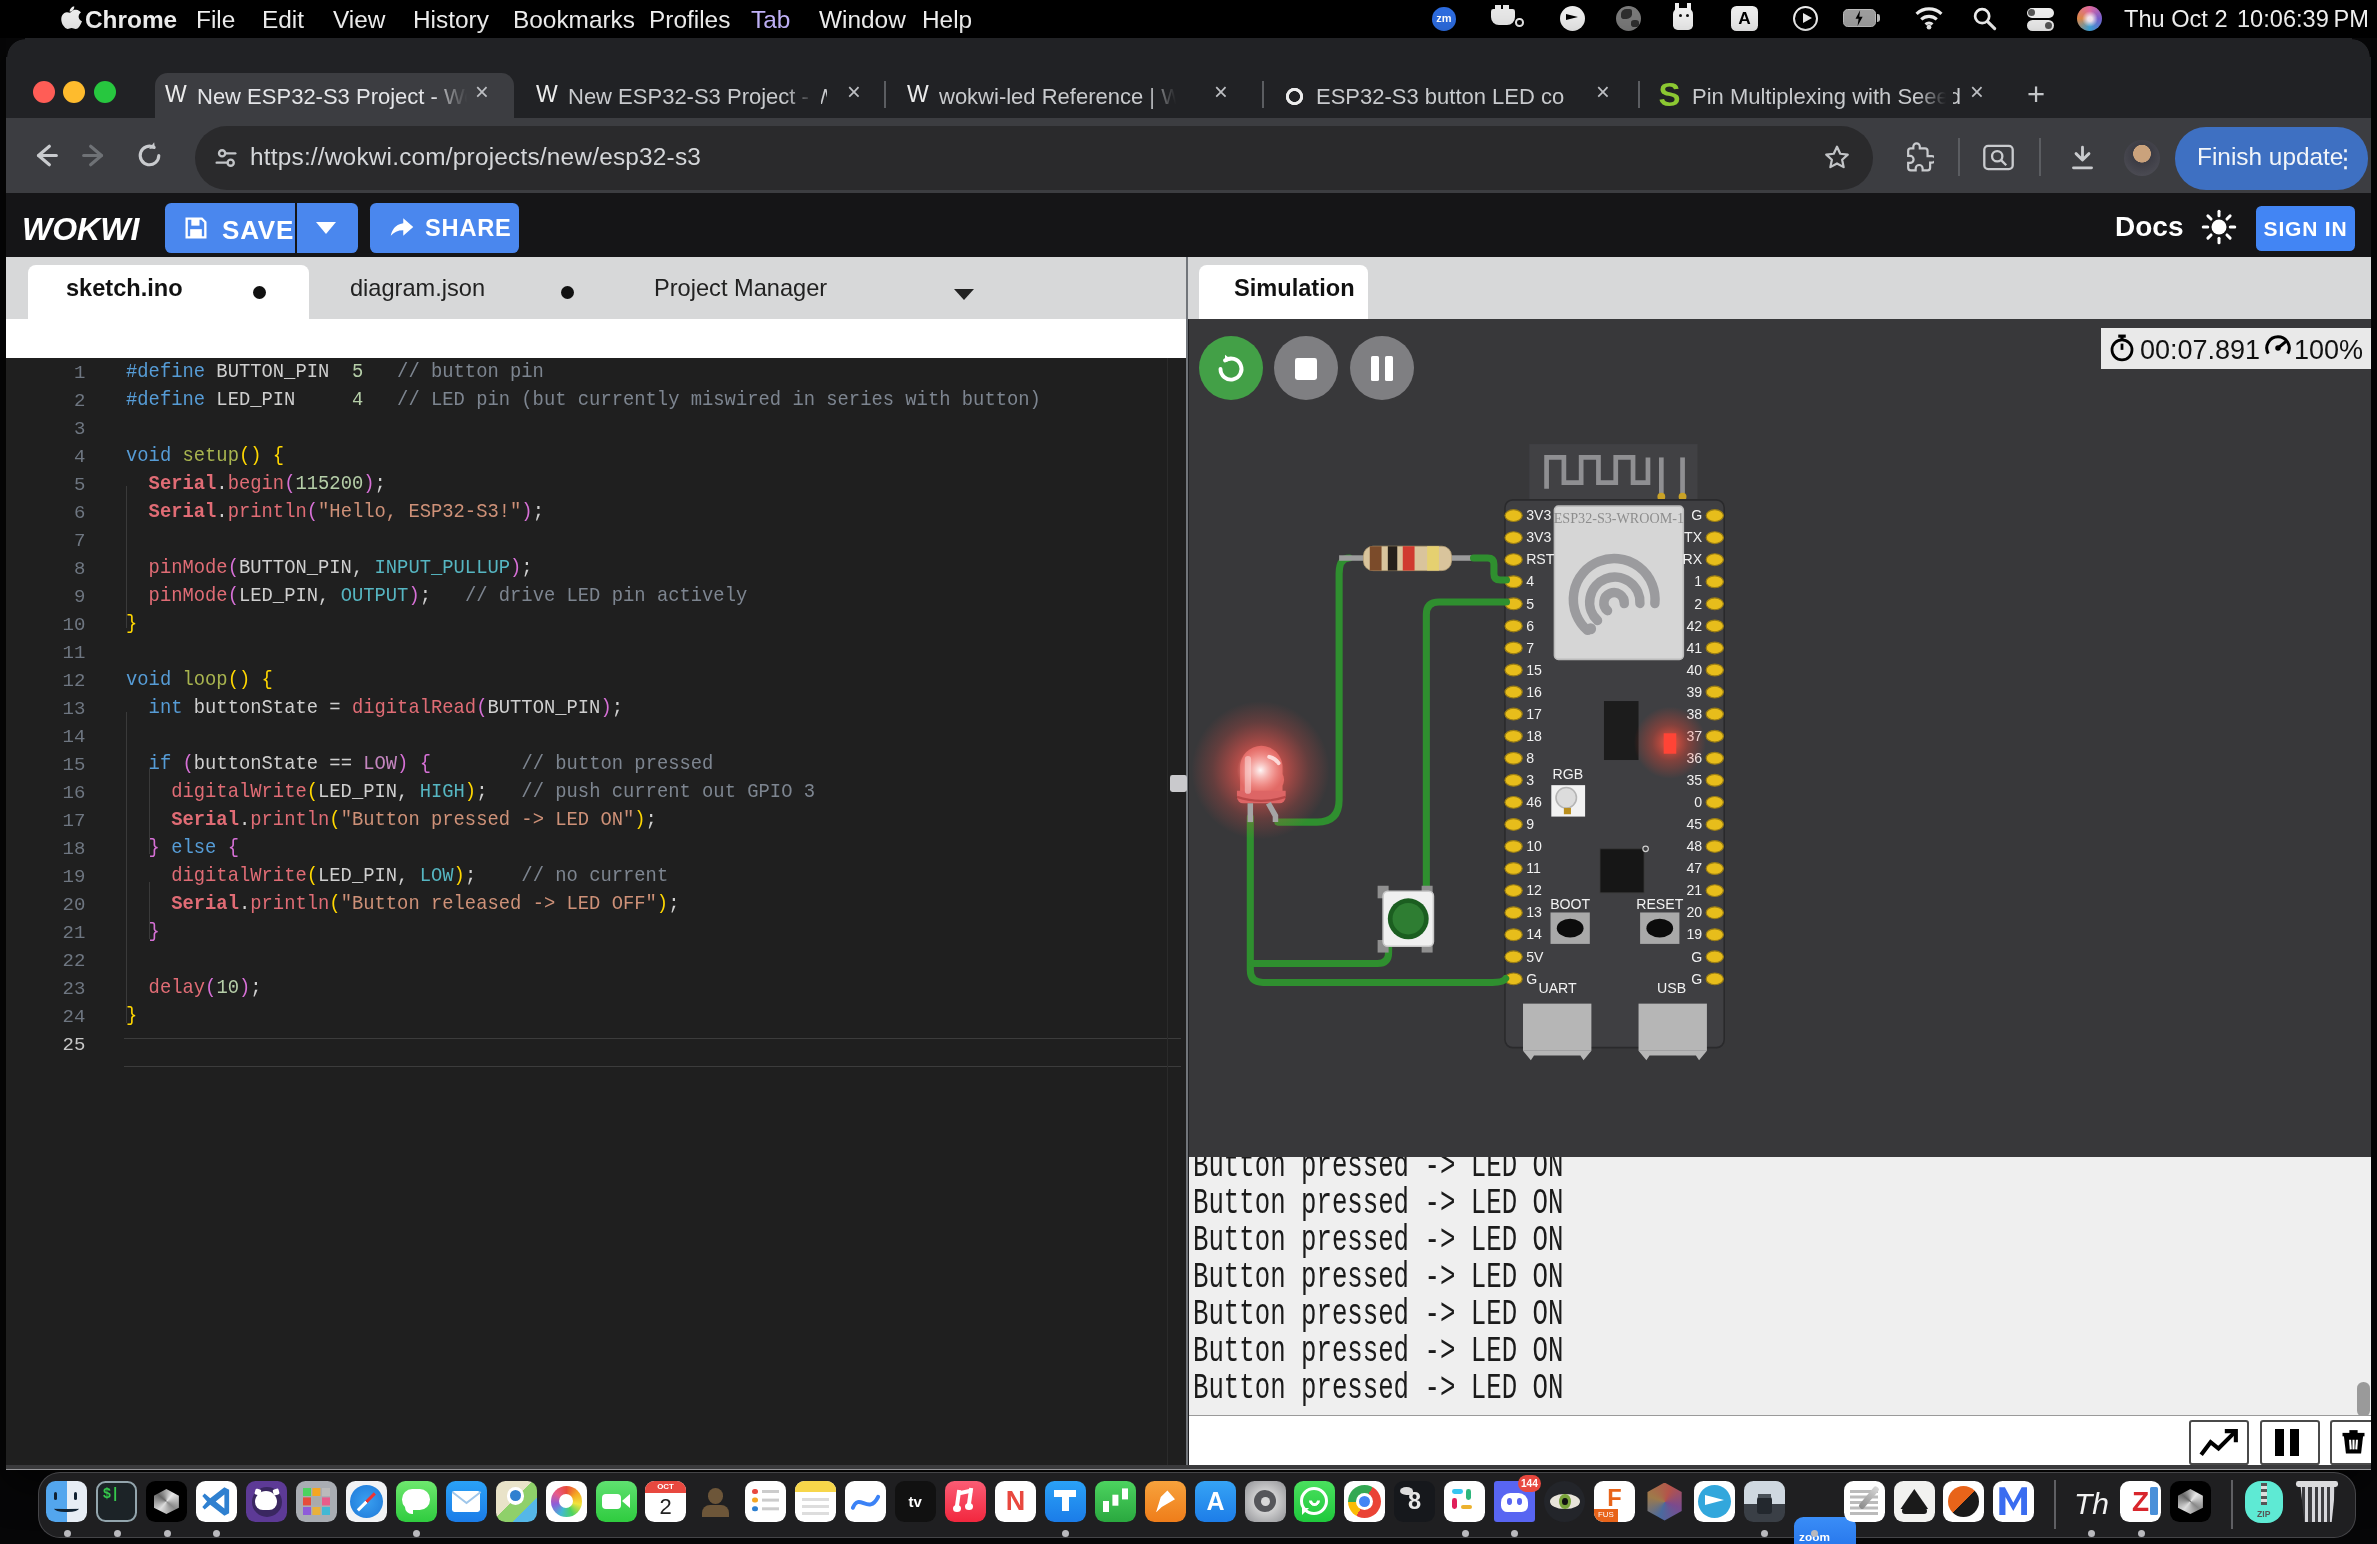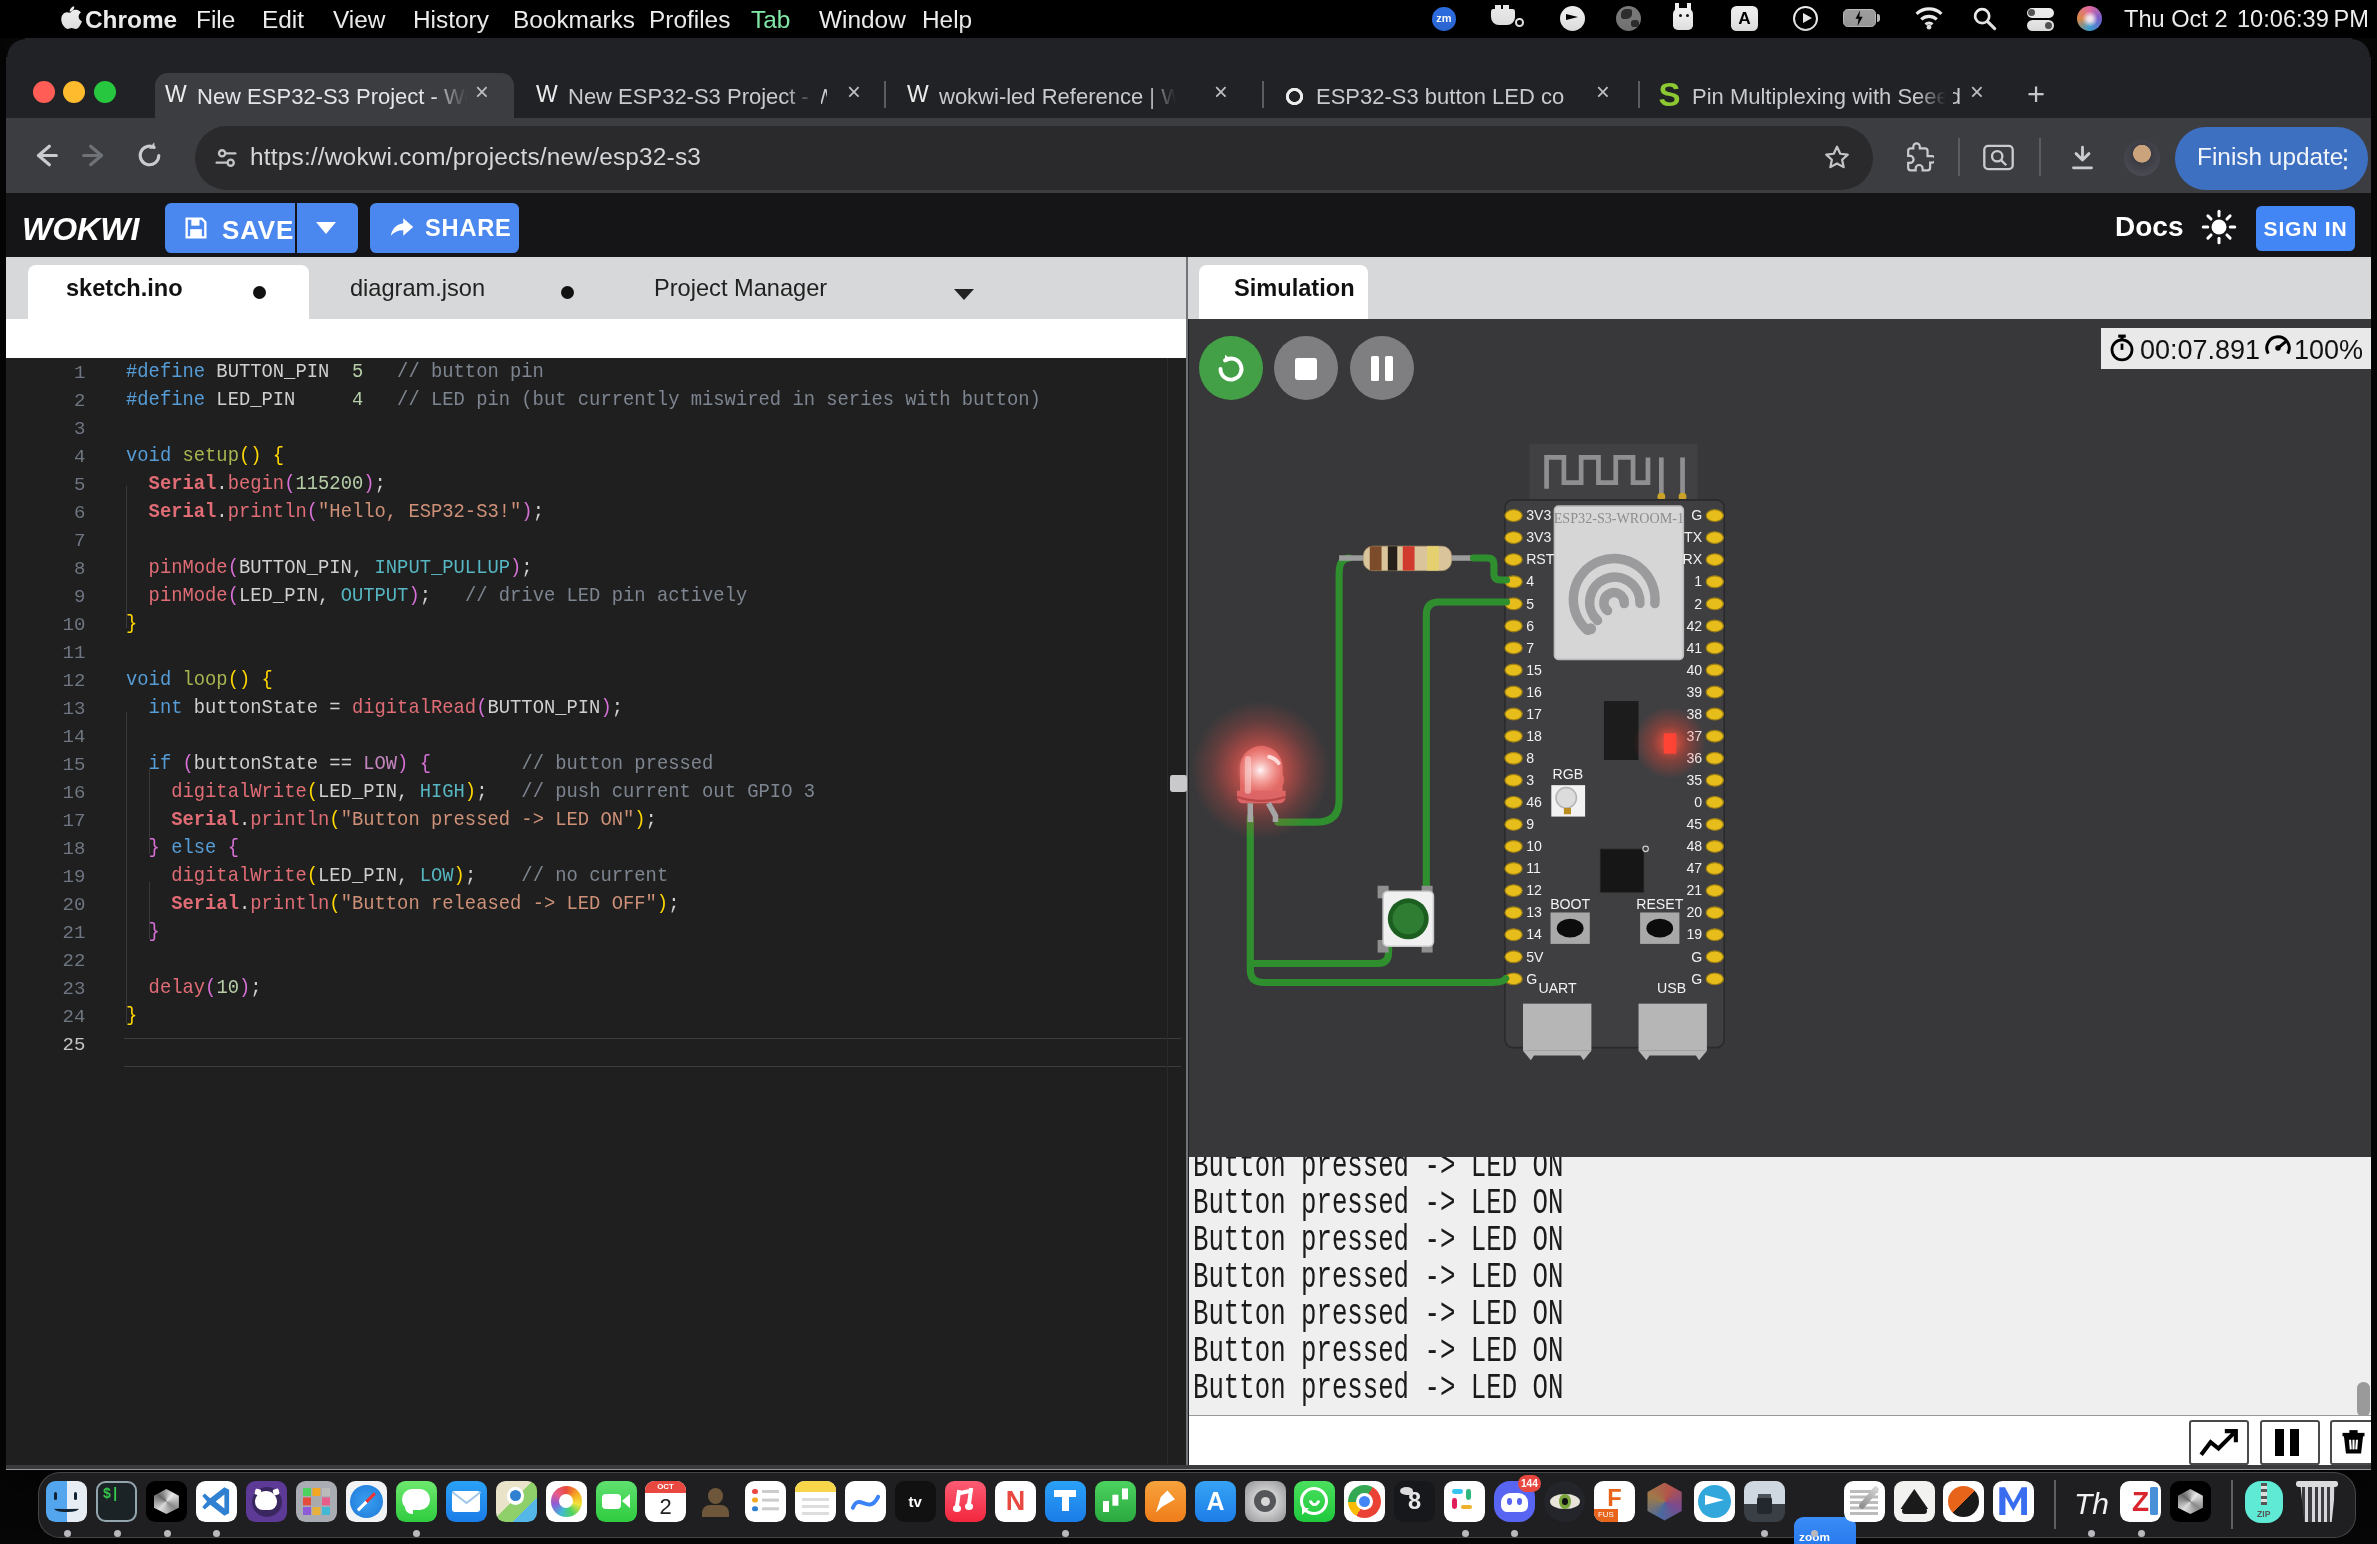--- a/index.html
+++ b/index.html
@@ -13,21 +13,21 @@
     <path d="M12 7.5c1.5-2.2 4-2.6 5.5-2.5 2.6.2 4.3 1.4 5.3 3-2.7 1.7-3.4 5.6-.9 8.1.6.6 1.3 1.1 2.1 1.4-.6 1.9-1.5 3.8-2.7 5.4-1.1 1.5-2.3 3-4.2 3-1.8 0-2.4-1-4.4-1s-2.7 1-4.4 1c-1.9 0-3.2-1.6-4.3-3.1C1.6 19.6.3 14.2 2.6 10.6c1.1-1.8 3-2.9 5-3 1.9 0 3.2 1.2 4.4-.1z" fill="#ededed"></path>
     <path d="M15.5 1.2c.3 1.5-.4 3-1.2 4-.9 1.1-2.3 1.9-3.7 1.8-.2-1.4.5-2.9 1.3-3.8.9-1.1 2.5-1.9 3.6-2z" fill="#ededed"></path>
   </svg>
 <div class="ab" style="left:85px;top:5.5px;font-size:24.4px;font-weight:bold;color:#f3f3f3">Chrome</div>
 <div class="ab" style="left:196px;top:5.5px;font-size:24.4px;font-weight:normal;color:#f3f3f3">File</div>
 <div class="ab" style="left:262px;top:5.5px;font-size:24.4px;font-weight:normal;color:#f3f3f3">Edit</div>
 <div class="ab" style="left:333px;top:5.5px;font-size:24.4px;font-weight:normal;color:#f3f3f3">View</div>
 <div class="ab" style="left:413px;top:5.5px;font-size:24.4px;font-weight:normal;color:#f3f3f3">History</div>
 <div class="ab" style="left:513px;top:5.5px;font-size:24.4px;font-weight:normal;color:#f3f3f3">Bookmarks</div>
 <div class="ab" style="left:649px;top:5.5px;font-size:24.4px;font-weight:normal;color:#f3f3f3">Profiles</div>
-<div class="ab" style="left:751px;top:5.5px;font-size:24.4px;font-weight:normal;color:#86efac">Tab</div>
+<div class="ab" style="left:751px;top:5.5px;font-size:24.4px;font-weight:normal;color:#c4b5fd">Tab</div>
 <div class="ab" style="left:819px;top:5.5px;font-size:24.4px;font-weight:normal;color:#f3f3f3">Window</div>
 <div class="ab" style="left:922px;top:5.5px;font-size:24.4px;font-weight:normal;color:#f3f3f3">Help</div>
 <div class="ab" style="left:1432px;top:7px;width:23.6px;height:23.6px;border-radius:50%;background:#2d6cdf;color:#fff;font-size:11px;font-weight:bold;text-align:center;line-height:23.6px">zm</div>
 <div class="ab" style="left:1491px;top:9.4px;width:23.6px;height:15.7px;background:#e8e8e8;border-radius:2.4px 2.4px 7.9px 7.9px"></div>
 <div class="ab" style="left:1495px;top:4.7px;width:5.5px;height:5.5px;background:#e8e8e8"></div>
 <div class="ab" style="left:1503px;top:4.7px;width:5.5px;height:5.5px;background:#e8e8e8"></div>
 <div class="ab" style="left:1515px;top:18px;width:8.6px;height:8.6px;border-radius:50%;background:#000;border:2.4px solid #e8e8e8"></div>
 <div class="ab" style="left:1560px;top:6.3px;width:25px;height:25px;border-radius:50%;background:#ededed"></div>
 <div class="ab" style="left:1566px;top:14px;width:0;height:0;border-left:12.6px solid #000;border-top:3.9px solid transparent;border-bottom:3.9px solid transparent"></div>
 <div class="ab" style="left:1616px;top:6.3px;width:25px;height:25px;border-radius:50%;background:#7a7a7a"></div>
@@ -587,21 +587,21 @@
 <div class="ab" style="left:1394px;top:1481px;width:41px;height:41px;border-radius:9.4px;background:#16181c">
     <div style="position:absolute;left:0;top:0;width:41px;height:41px;color:#e8e8e8;font-size:23.6px;font-weight:bold;text-align:center;line-height:41px">8</div>
     <div style="position:absolute;left:6.3px;top:6.3px;width:12.6px;height:7.9px;background:#dcdcdc;border-radius:50% 50% 0 50%"></div>
   </div>
 <div class="ab" style="left:1444px;top:1481px;width:41px;height:41px;border-radius:9.4px;background:#fff">
     <div style="position:absolute;left:7.9px;top:7.9px;width:11px;height:4.7px;border-radius:2.4px;background:#36c5f0"></div>
     <div style="position:absolute;left:22px;top:7.9px;width:4.7px;height:11px;border-radius:2.4px;background:#2eb67d"></div>
     <div style="position:absolute;left:7.9px;top:17.3px;width:4.7px;height:11px;border-radius:2.4px;background:#e01e5a"></div>
     <div style="position:absolute;left:17.3px;top:23.6px;width:11px;height:4.7px;border-radius:2.4px;background:#ecb22e"></div>
   </div>
-<div class="ab" style="left:1494px;top:1481px;width:41px;height:41px;border-radius:16px;background:#5865f2">
+<div class="ab" style="left:1494px;top:1481px;width:41px;height:41px;border-radius:3px;background:#5865f2">
     <div style="position:absolute;left:7px;top:11.8px;width:27px;height:19px;background:#fff;border-radius:9.4px 9.4px 6.3px 6.3px"></div>
     <div style="position:absolute;left:13.4px;top:17.3px;width:4.7px;height:6.3px;border-radius:50%;background:#5865f2"></div>
     <div style="position:absolute;left:23px;top:17.3px;width:4.7px;height:6.3px;border-radius:50%;background:#5865f2"></div>
     <div style="position:absolute;left:23.6px;top:-6.3px;width:23.6px;height:17.3px;border-radius:8.6px;background:#e8483f;color:#fff;font-size:10.2px;text-align:center;line-height:17.3px;font-weight:bold">144</div>
   </div>
 <div class="ab" style="left:1544px;top:1481px;width:41px;height:41px;border-radius:9.4px;background:#23252a;border-radius:50%">
     <div style="position:absolute;left:5.5px;top:12.6px;width:30px;height:15.7px;border-radius:50%;background:#e8e4da"></div>
     <div style="position:absolute;left:15px;top:12.6px;width:11.8px;height:15.7px;border-radius:50%;background:#7aa43c"></div>
     <div style="position:absolute;left:18px;top:16.5px;width:6.3px;height:7.9px;border-radius:50%;background:#111"></div>
   </div>

